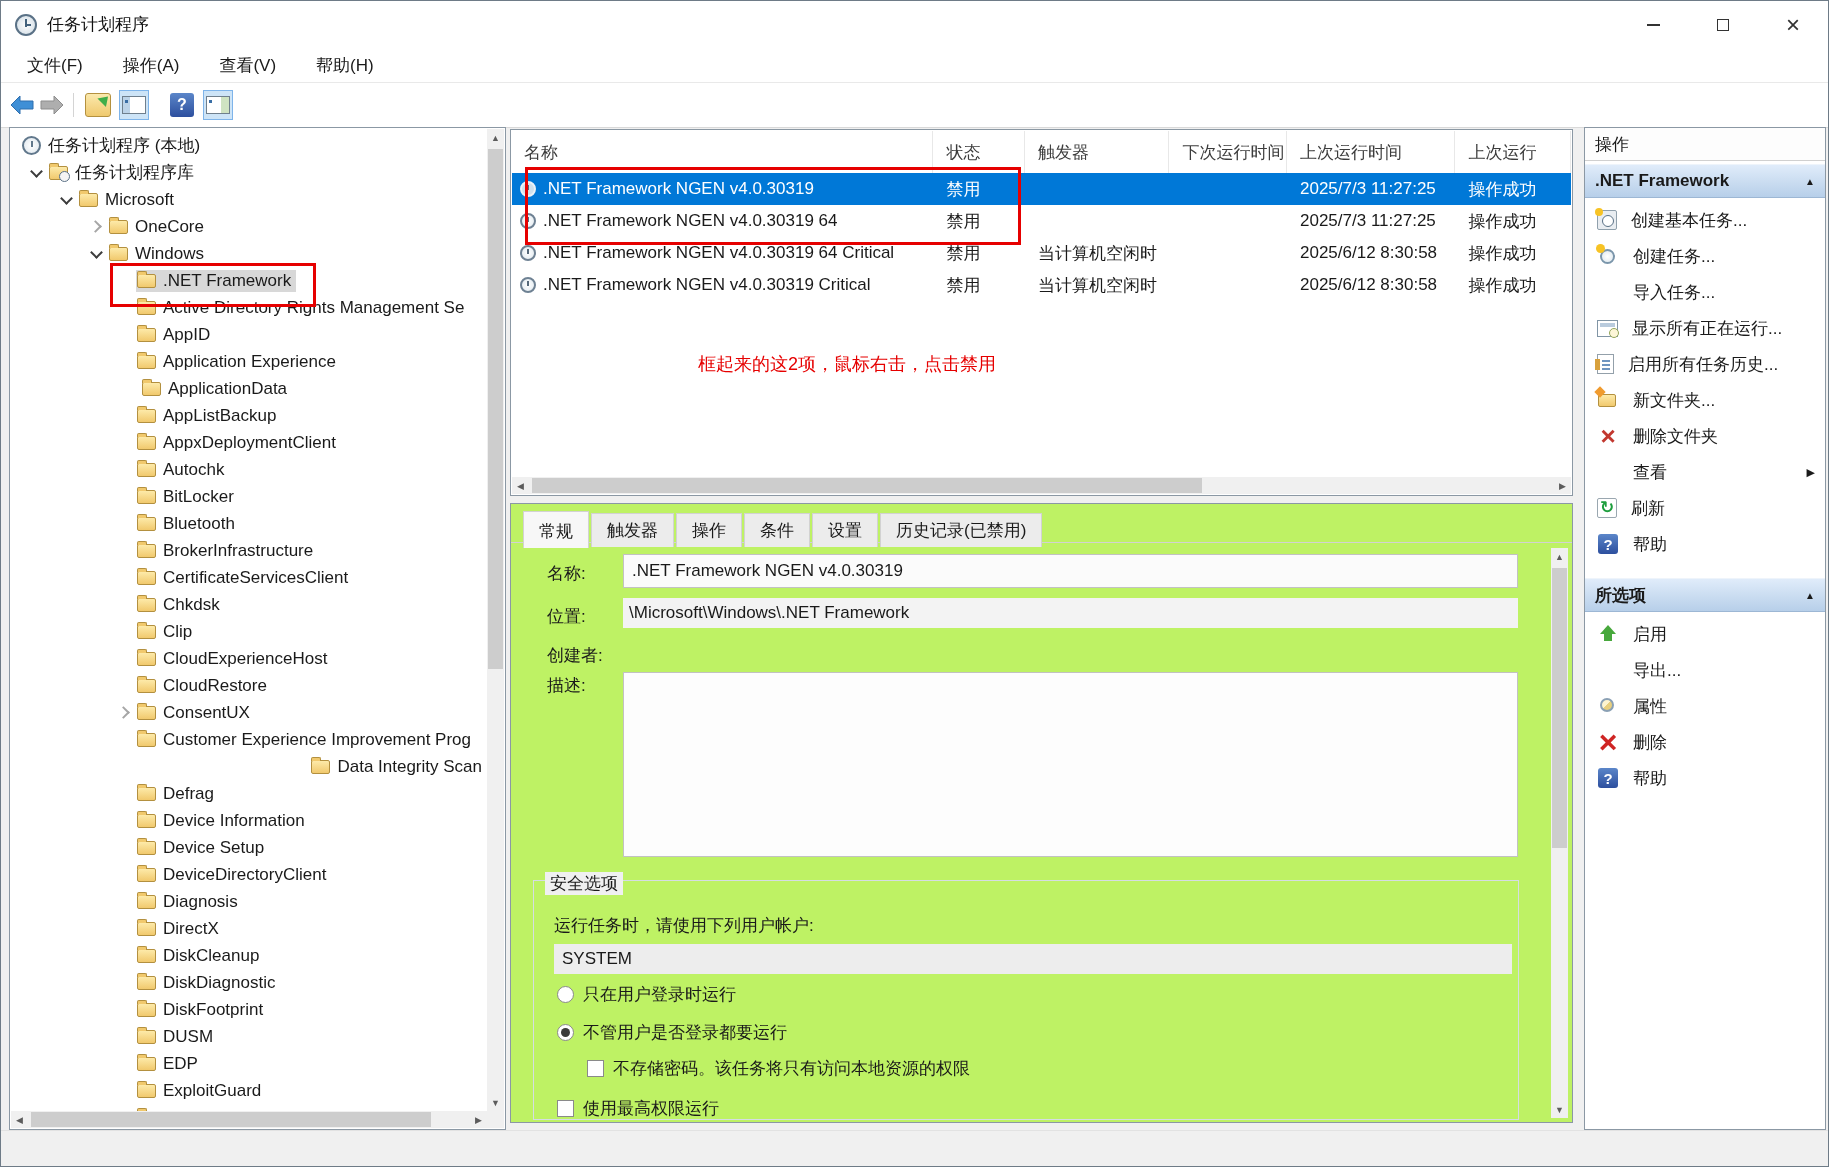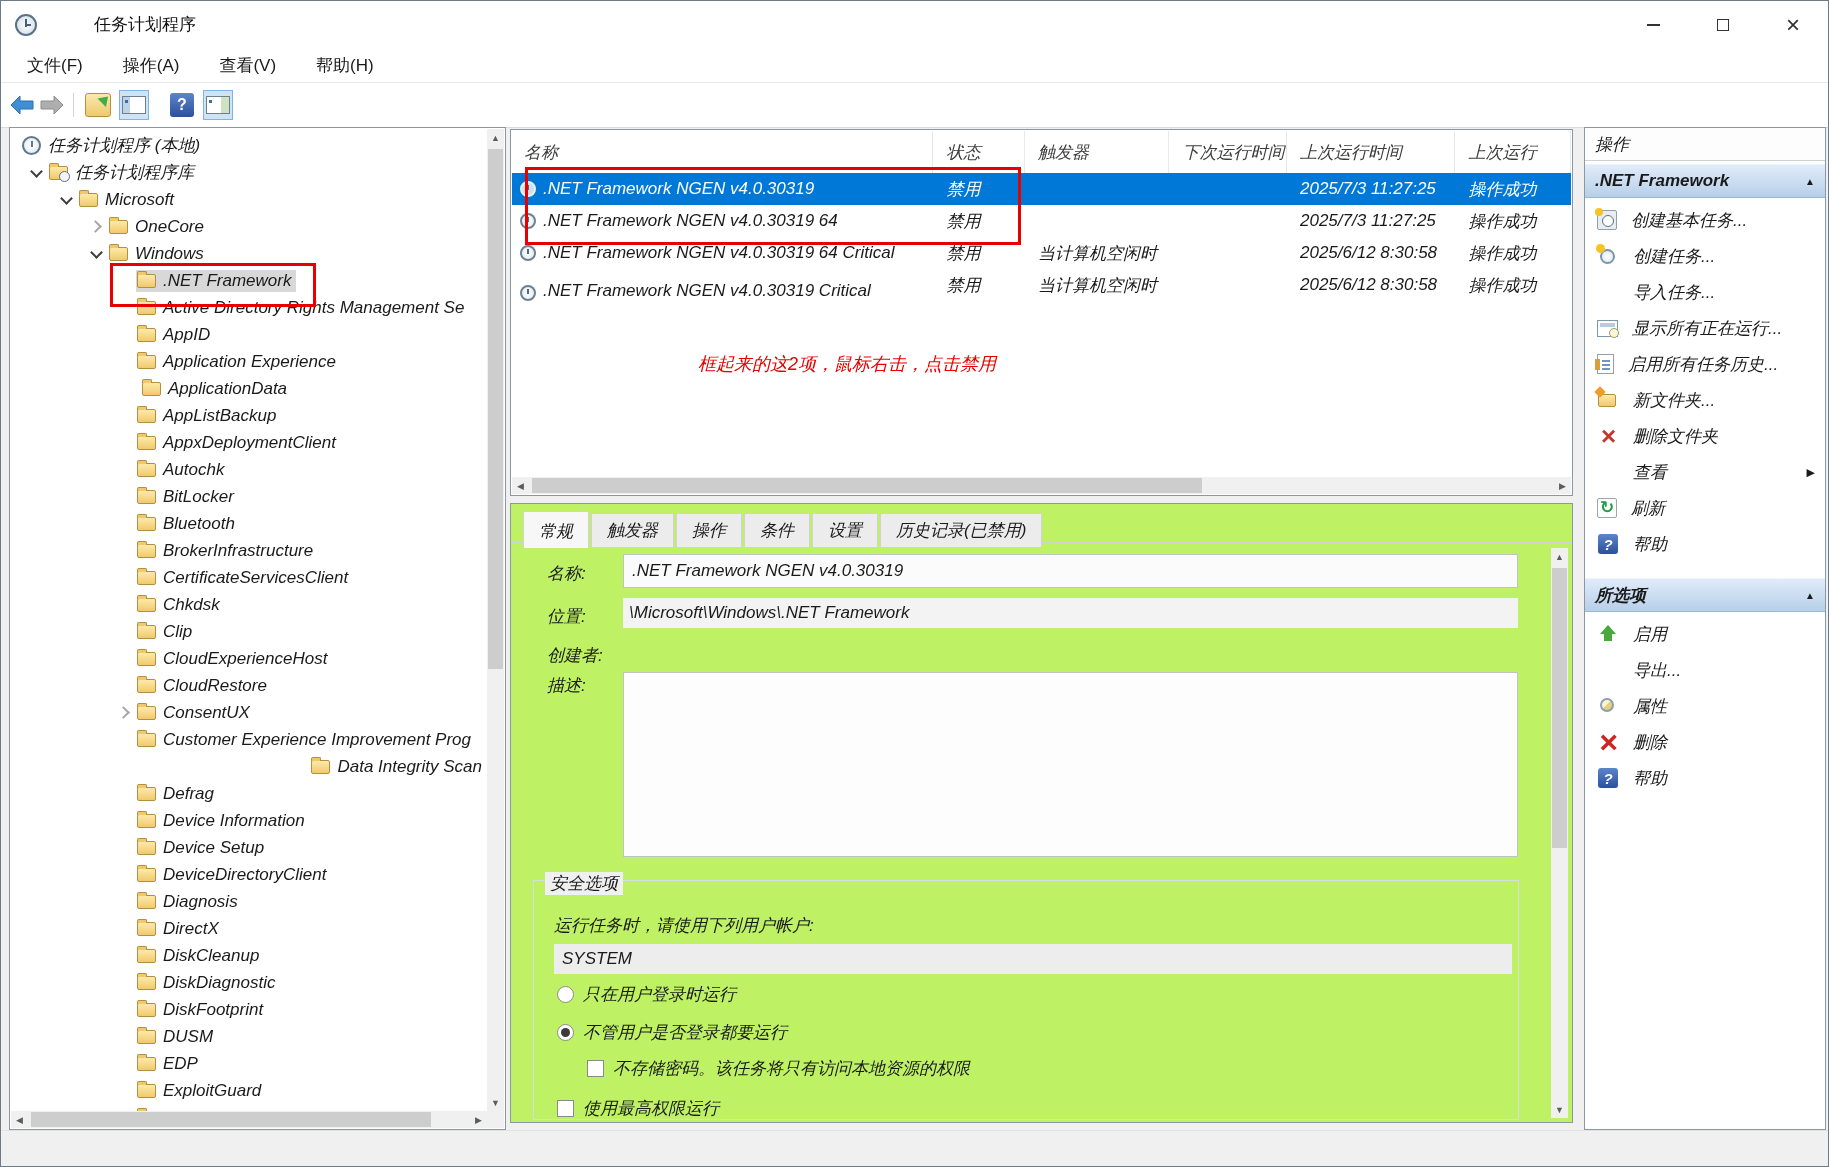--- a/index.html
+++ b/index.html
@@ -1,18 +1,18 @@
 <!DOCTYPE html>
 <html><head>
 <meta charset="utf-8">
 <style>
   html,body{margin:0;padding:0;background:#e8e8e8;font-family:"Liberation Sans","DejaVu Sans",sans-serif;}
   #app{position:relative;width:1829px;height:1167px;background:#f0f0f0;border:1px solid #6e7b87;box-sizing:border-box;overflow:hidden;font-size:17px;color:#1a1a1a;}
   
-  .titlebar{position:absolute;left:0;top:0;width:100%;height:47px;background:#fff;border-bottom:2px solid #a16207;display:flex;align-items:center;gap:47px;}
+  .titlebar{position:absolute;left:0;top:0;width:100%;height:47px;background:#fff;border-bottom:2px solid #a16207;display:flex;align-items:center;}
   .title-text{margin-left:10px;font-size:17px;color:#111;}
   .app-clk{margin-left:14px;width:22px;height:22px;border-radius:50%;border:2px solid #5a7186;background:radial-gradient(#fdfdfd,#cfdbe4);position:relative;box-sizing:border-box;}
   .app-clk::after{content:"";position:absolute;left:8px;top:3px;width:2px;height:8px;background:#42617c;}
   .app-clk::before{content:"";position:absolute;left:8px;top:8px;width:6px;height:2px;background:#42617c;}
   .wincontrols{margin-left:auto;display:flex;height:100%;}
   .wc{width:70px;height:100%;display:flex;align-items:center;justify-content:center;cursor:default;}
   .wc-min{width:13px;height:2px;background:#333;}
   .wc-max{width:12px;height:12px;border:1.5px solid #333;box-sizing:border-box;}
   .wc-close{font-size:24px;color:#333;line-height:20px;font-weight:400;}
   
@@ -23,21 +23,21 @@
   .tb-sel{background:#cde4f7;border:1px solid #7eb4ea;}
   .tb-sep{position:absolute;top:10px;width:1px;height:24px;background:#d4d4d4;}
   .tb-doc{width:24px;height:22px;background:linear-gradient(#fbe9ad,#efc96e);border:1px solid #b4913f;border-radius:3px;position:relative;}
   .tb-doc::after{content:"";position:absolute;right:-3px;top:-4px;width:0;height:0;border:6px solid transparent;border-bottom:9px solid #3fae49;transform:rotate(45deg);}
   .tb-panel{width:24px;height:18px;background:#fff;border:1px solid #6f7f8d;position:relative;box-sizing:border-box;}
   .tb-panel::before{content:"";position:absolute;left:0;top:0;bottom:0;width:7px;background:#bcd3e8;}
   .tb-panel::after{content:"";position:absolute;left:2px;top:3px;width:3px;height:3px;background:#3a6ea5;}
   .tb-panel.rt::before{left:auto;right:0;width:8px;background:#cfe3c2;}
   .tb-help{width:24px;height:24px;border-radius:3px;background:linear-gradient(#5b86c9,#2d4f9e);color:#fff;font-weight:bold;font-size:16px;display:flex;align-items:center;justify-content:center;}
   
-  .panel{position:absolute;background:#fff;border:1px solid #8b98a4;box-sizing:border-box;overflow:hidden;font-style:italic;}
+  .panel{position:absolute;background:#fff;border:1px solid #8b98a4;box-sizing:border-box;overflow:hidden;}
   
   #treeRows{position:absolute;left:1px;top:4px;right:18px;bottom:18px;overflow:hidden;}
   .trow{display:flex;align-items:center;height:27px;white-space:nowrap;}
   .exp{width:24px;height:27px;position:relative;flex:0 0 24px;}
   .exp.down::after{content:"";position:absolute;left:8px;top:8px;width:7px;height:7px;border-right:2px solid #3c3c3c;border-bottom:2px solid #3c3c3c;transform:rotate(45deg);}
   .exp.right::after{content:"";position:absolute;left:7px;top:9px;width:7px;height:7px;border-right:2px solid #a6a6a6;border-bottom:2px solid #a6a6a6;transform:rotate(-45deg);}
   .tlab{display:flex;align-items:center;padding:1px 5px 1px 1px;}
   .tsel{background:#d8d8d8;}
   .ttext{margin-left:7px;}
   .fld{width:19px;height:14px;background:linear-gradient(#fdeaa9,#f1c96d);border:1px solid #b3903f;border-radius:2px;position:relative;flex:0 0 19px;box-sizing:border-box;}
@@ -479,21 +479,21 @@
             <span class="clk-sm"></span>
             <span style="margin-left: 7px;">.NET Framework NGEN v4.0.30319 64 Critical</span>
           </div>
           <div class="tcell" style="width: 95px;">禁用</div>
           <div class="tcell" style="width: 150px;">当计算机空闲时</div>
           <div class="tcell" style="width: 122px;"></div>
           <div class="tcell" style="width: 175px;">2025/6/12 8:30:58</div>
           <div class="tcell" style="width: 120px;">操作成功</div>
         </div>
         <div class="trowt">
-          <div class="tcell namec" style="width: 439px; align-items: flex-end;">
+          <div class="tcell namec" style="width: 439px;">
             <span class="clk-sm"></span>
             <span style="margin-left: 7px;">.NET Framework NGEN v4.0.30319 Critical</span>
           </div>
           <div class="tcell" style="width: 95px;">禁用</div>
           <div class="tcell" style="width: 150px;">当计算机空闲时</div>
           <div class="tcell" style="width: 122px;"></div>
           <div class="tcell" style="width: 175px;">2025/6/12 8:30:58</div>
           <div class="tcell" style="width: 120px;">操作成功</div>
         </div>
       </div>

